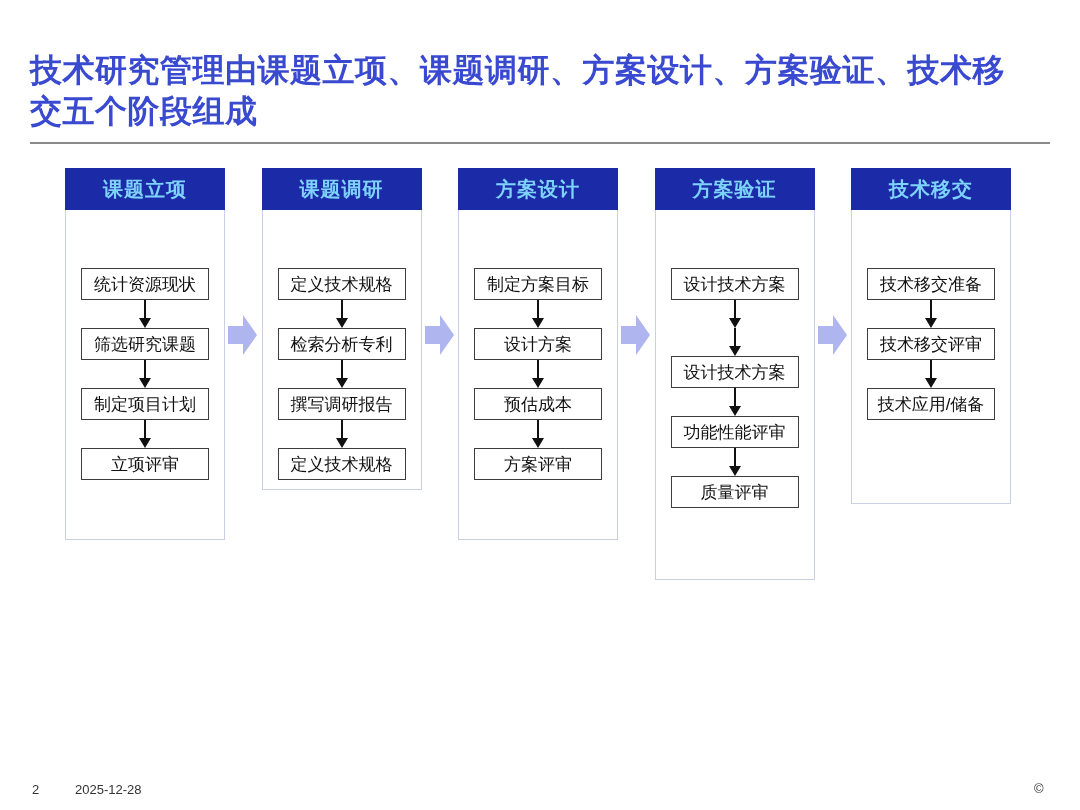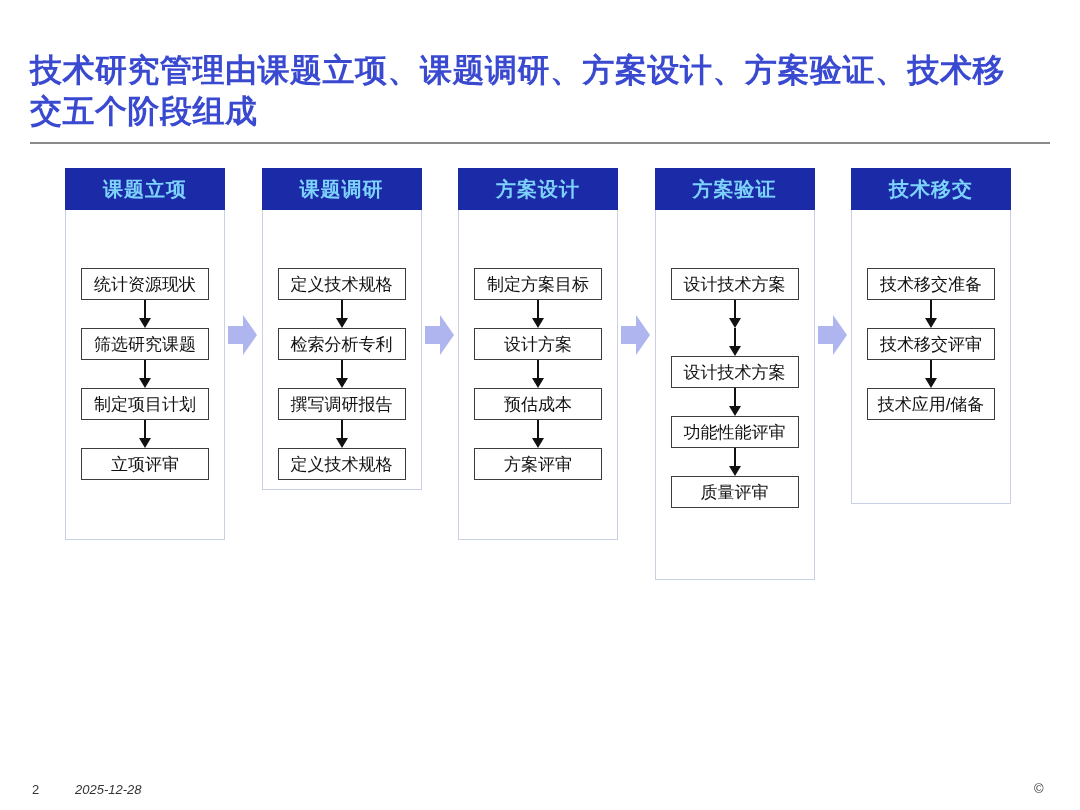--- a/index.html
+++ b/index.html
@@ -60,21 +60,21 @@
     border-left:6px solid transparent;border-right:6px solid transparent;
     border-top:10px solid #111;
   }
   .flow-gap{
     width:36.5px;flex:0 0 36.5px;display:flex;justify-content:center;
   }
   .flow-gap svg{margin-top:145px;display:block;}
   .footer{position:absolute;left:0;top:0;width:100%;height:100%;pointer-events:none;}
   .footer span{position:absolute;color:#333;pointer-events:auto;}
   .page-number{left:32px;top:782px;font-size:13px;}
-  .footer-date{left:75px;top:782px;font-size:13px;font-style:italic;}
+  .footer-date{left:75px;top:782px;font-size:13px;}
   .copyright{left:1034px;top:781px;font-size:13px;color:#444;}
 </style>
 </head>
 <body style="--title-color: #3a4ad0; --stage-header-bg: #1b2ba8; --flow-arrow-color: #aeb5ef; --box-border: #3c3c3c;">
 
 <div class="slide">
   <div class="title">
     <div>技术研究管理由课题立项、课题调研、方案设计、方案验证、技术移</div>
     <div>交五个阶段组成</div>
   </div>

